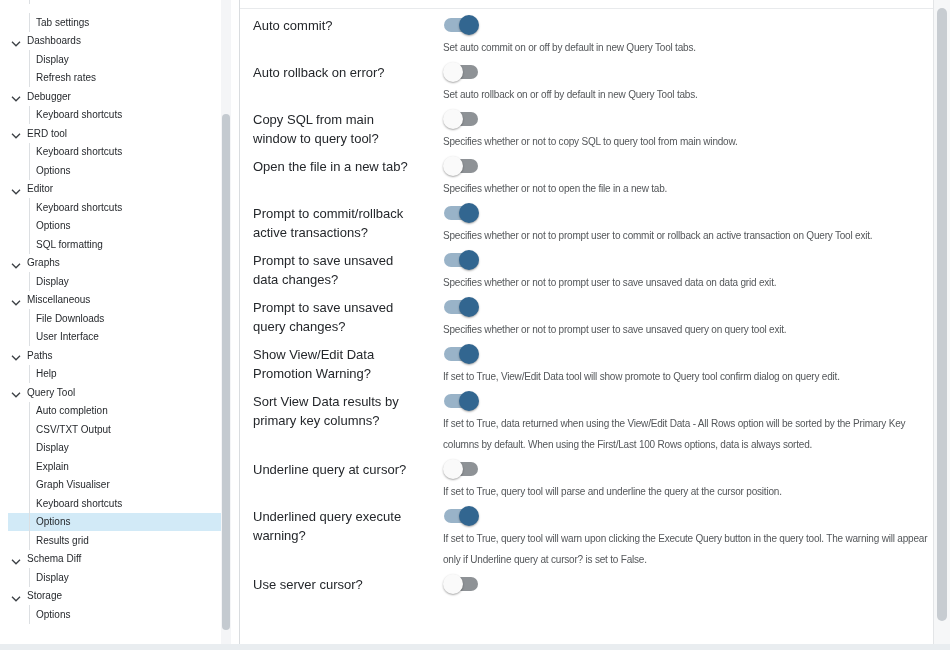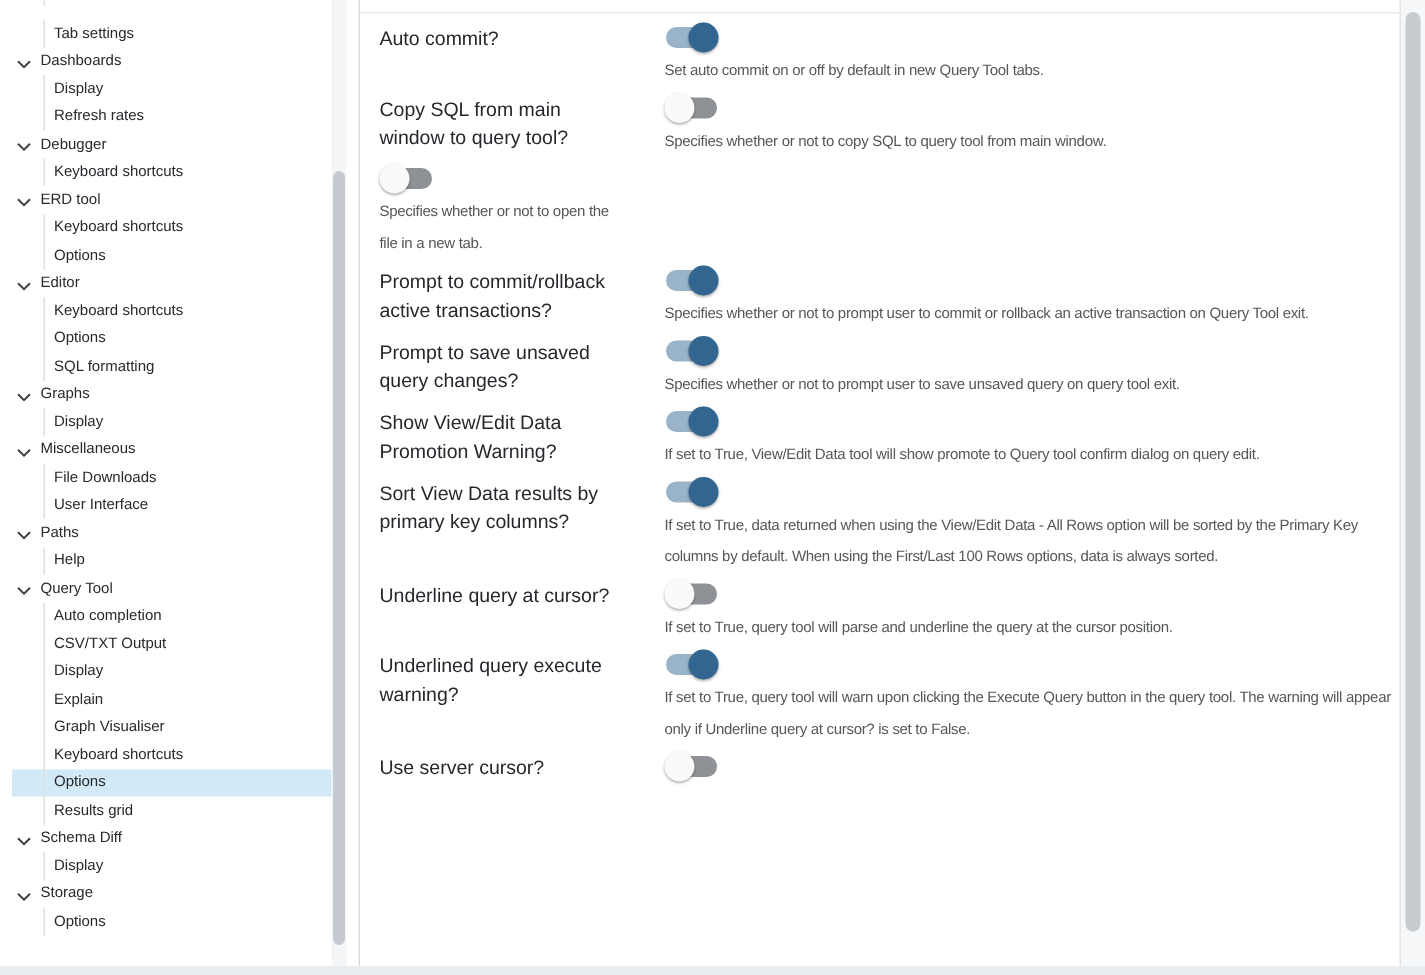--- a/index.html
+++ b/index.html
@@ -282,46 +282,67 @@
     <div class="setting-label">Auto commit?</div>
     <div class="setting-control">
       <div class="switch on">
         <span class="track"></span>
         <span class="thumb"></span>
       </div>
       <div class="setting-help">Set auto commit on or off by default in new Query Tool tabs.</div>
     </div>
   </div>
         <div class="setting-row">
+    <div class="setting-label">Auto rollback on error?</div>
+    <div class="setting-control">
+      <div class="switch off">
+        <span class="track"></span>
+        <span class="thumb"></span>
+      </div>
+      <div class="setting-help">Set auto rollback on or off by default in new Query Tool tabs.</div>
+    </div>
+  </div>
+        <div class="setting-row">
     <div class="setting-label">Copy SQL from main window to query tool?</div>
     <div class="setting-control">
       <div class="switch off">
         <span class="track"></span>
         <span class="thumb"></span>
       </div>
       <div class="setting-help">Specifies whether or not to copy SQL to query tool from main window.</div>
     </div>
   </div>
         <div class="setting-row">
+    <div class="setting-label">Open the file in a new tab?</div>
     <div class="setting-control">
       <div class="switch off">
         <span class="track"></span>
         <span class="thumb"></span>
       </div>
       <div class="setting-help">Specifies whether or not to open the file in a new tab.</div>
     </div>
   </div>
         <div class="setting-row">
     <div class="setting-label">Prompt to commit/rollback active transactions?</div>
     <div class="setting-control">
       <div class="switch on">
         <span class="track"></span>
         <span class="thumb"></span>
       </div>
       <div class="setting-help">Specifies whether or not to prompt user to commit or rollback an active transaction on Query Tool exit.</div>
+    </div>
+  </div>
+        <div class="setting-row">
+    <div class="setting-label">Prompt to save unsaved data changes?</div>
+    <div class="setting-control">
+      <div class="switch on">
+        <span class="track"></span>
+        <span class="thumb"></span>
+      </div>
+      <div class="setting-help">Specifies whether or not to prompt user to save unsaved data on data grid exit.</div>
     </div>
   </div>
         <div class="setting-row">
     <div class="setting-label">Prompt to save unsaved query changes?</div>
     <div class="setting-control">
       <div class="switch on">
         <span class="track"></span>
         <span class="thumb"></span>
       </div>
       <div class="setting-help">Specifies whether or not to prompt user to save unsaved query on query tool exit.</div>

